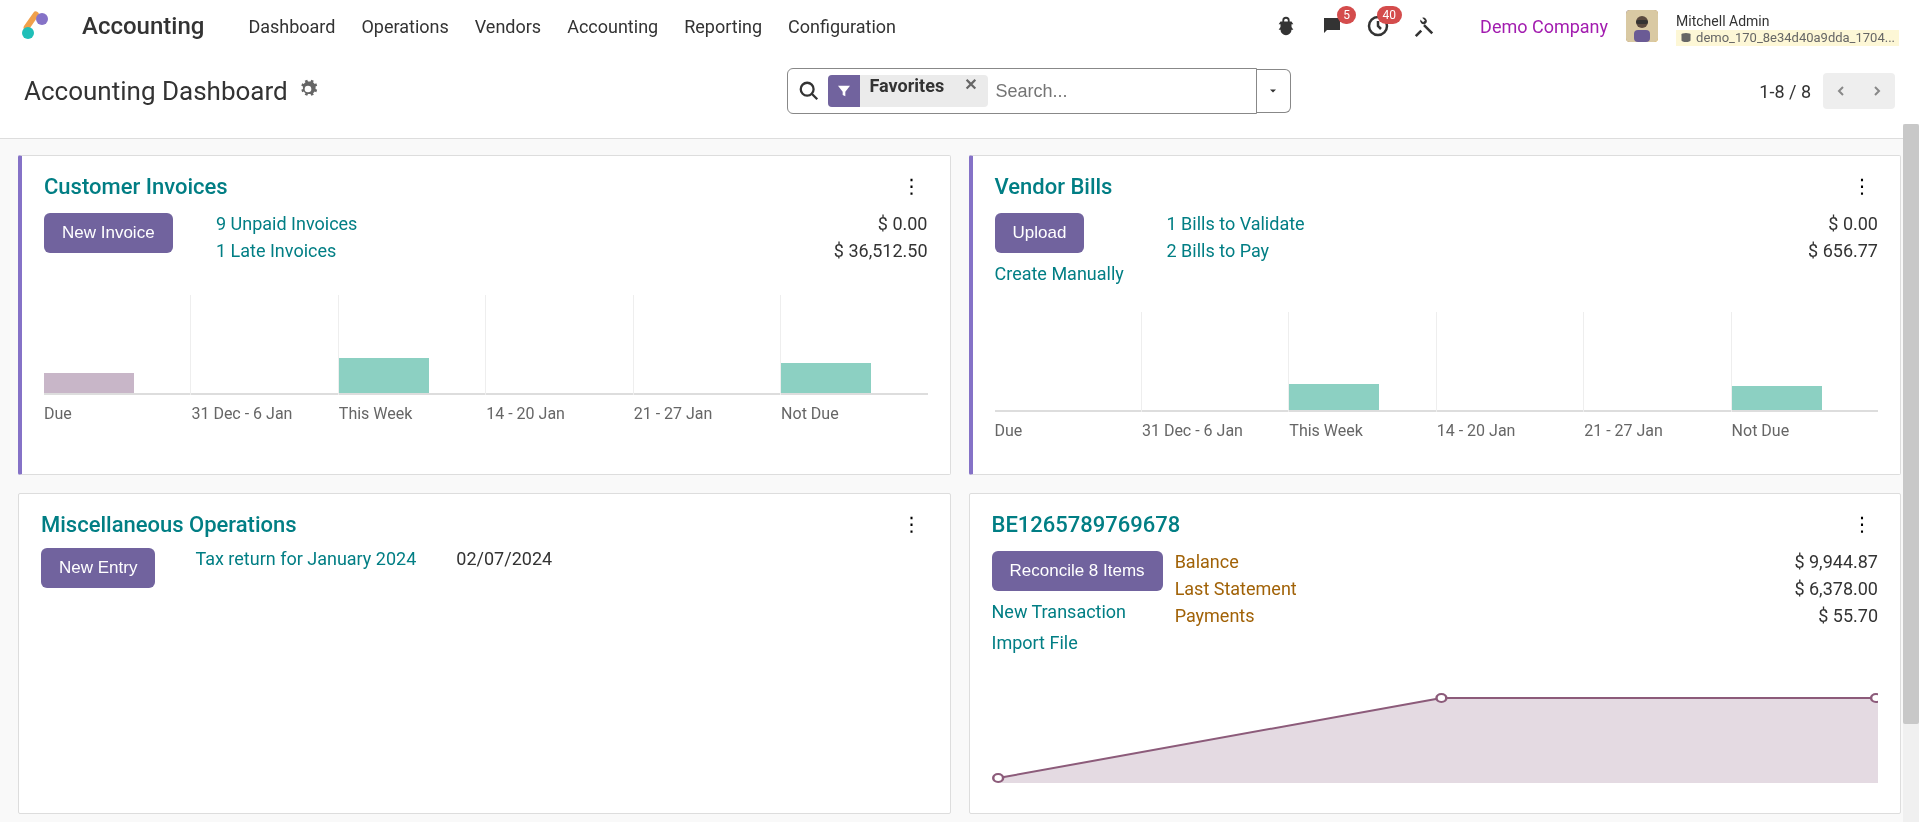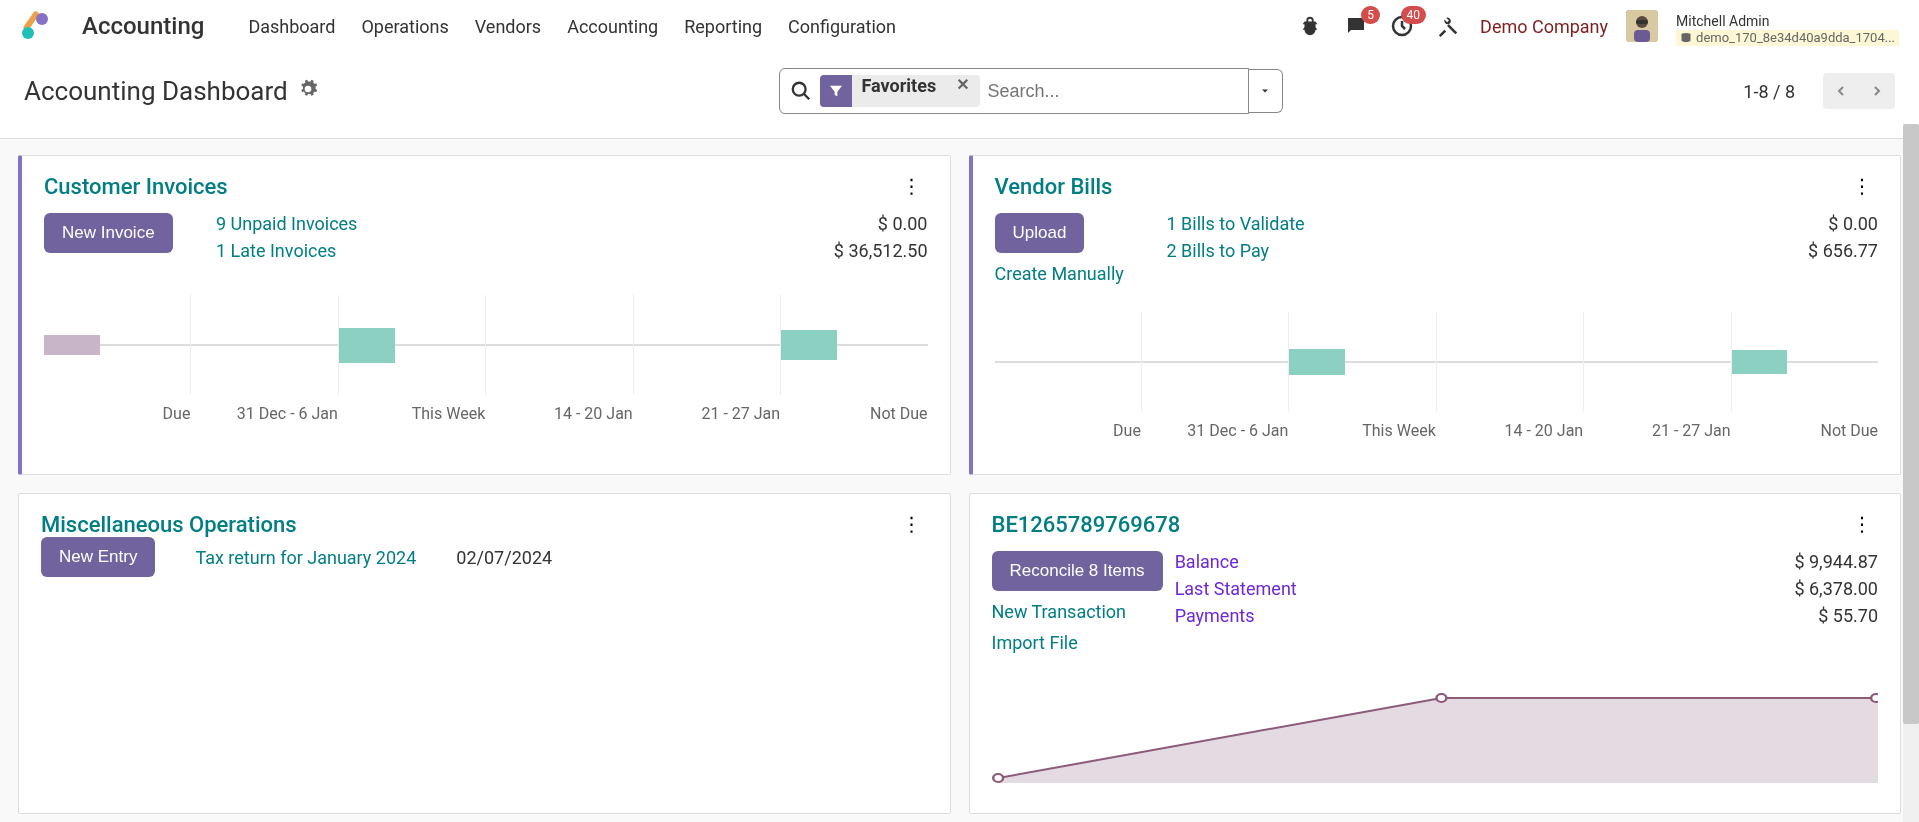--- a/index.html
+++ b/index.html
@@ -8,40 +8,40 @@
 
 .topnav { display: flex; align-items: center; height: 52px; background: #fff; padding: 0 20px; gap: 32px; }
 .app-logo { width: 30px; height: 30px; position: relative; display: inline-block; }
 .app-logo svg { width: 30px; height: 30px; }
 .app-name { font-size: 24px; font-weight: 500; color: #333; margin-right: 12px; }
 .nav-menu { display: flex; gap: 26px; }
 .nav-item { font-size: 18px; color: #333; cursor: pointer; }
 .topnav-right { margin-left: auto; display: flex; align-items: center; gap: 18px; }
 .icon-btn { position: relative; width: 28px; height: 28px; display: flex; align-items: center; justify-content: center; cursor: pointer; }
 .badge { position: absolute; top: -6px; right: -10px; background: #d44c4c; color: #fff; border-radius: 10px; font-size: 12px; padding: 0 6px; min-width: 18px; text-align: center; line-height: 18px; }
-.company-name { font-size: 18px; color: #7f1d1d; }
+.company-name { font-size: 18px; color: #a21caf; margin-left: 24px; }
 .avatar { width: 32px; height: 32px; border-radius: 4px; background: linear-gradient(135deg,#6b5b95,#f0a500); display: inline-block; }
 .user-block { display: flex; flex-direction: column; font-size: 14px; line-height: 1.1; margin-top: 8px; }
 .user-name { color: #333; }
 .db-name { font-size: 13px; color: #666; background: #fdf7d6; padding: 1px 4px; display: inline-flex; align-items: center; gap: 4px; }
 
 
 .control-panel { display: flex; align-items: center; padding: 16px 24px 24px 24px; background: #fff; border-bottom: 1px solid #ddd; }
 .cp-left { display: flex; align-items: center; gap: 10px; }
 .cp-title { font-size: 26px; color: #333; }
 .cp-center { margin: 0 auto; display: flex; align-items: center; }
 .searchbox { display: flex; align-items: center; border: 1px solid #888; border-radius: 6px 0 0 6px; padding: 6px 10px; width: 470px; gap: 8px; }
 .search-icon { width: 22px; height: 22px; }
 .facet { display: inline-flex; align-items: flex-start; background: #ebebeb; border-radius: 4px; overflow: hidden; font-weight: bold; }
 .facet-icon { background: #71639e; color: #fff; width: 32px; height: 32px; display: flex; align-items: center; justify-content: center; }
 .facet-label { padding: 0 10px; font-size: 18px; color: #333; }
 .facet-close { padding: 0 10px; color: #666; cursor: pointer; font-size: 16px; }
 .search-input { border: none; outline: none; font-size: 18px; flex: 1; background: transparent; }
 .search-dd { border: 1px solid #888; border-left: none; border-radius: 0 6px 6px 0; width: 34px; height: 44px; display: flex; align-items: center; justify-content: center; cursor: pointer; }
-.cp-right { display: flex; align-items: center; gap: 28px; }
+.cp-right { display: flex; align-items: center; gap: 12px; }
 .pager-text { font-size: 18px; color: #333; }
 .pager-btns { display: flex; }
 .pager-btn { width: 36px; height: 36px; background: #eee; display: flex; align-items: center; justify-content: center; cursor: pointer; color: #888; }
 .pager-btn:first-child { border-radius: 4px 0 0 4px; }
 .pager-btn:last-child { border-radius: 0 4px 4px 0; }
 
 
 .kanban { display: grid; grid-template-columns: 1fr 1fr; gap: 18px; padding: 16px 18px 16px 18px; overflow-y: auto; height: calc(822px - 52px - 79px); }
 .card { background: #fff; border: 1px solid #ddd; border-radius: 2px; position: relative; border-left: 4px solid #8572c7; padding: 18px 22px 14px 22px; }
 .card.no-accent { border-left: 1px solid #ddd; }
@@ -49,34 +49,34 @@
 .card-title { font-size: 22px; color: #017e84; font-weight: 500; }
 .card-kebab { margin-left: auto; font-size: 20px; cursor: pointer; padding: 0 6px; }
 .card-body { display: flex; gap: 12px; margin-top: 14px; align-items: flex-start; }
 .card-actions { display: flex; flex-direction: column; gap: 10px; min-width: 160px; }
 .btn-primary { background: #71639e; color: #fff; border: none; padding: 10px 18px; font-size: 17px; border-radius: 6px; cursor: pointer; display: inline-block; width: fit-content; }
 .link { color: #017e84; font-size: 18px; cursor: pointer; }
 .card-stats { flex: 1; }
 .stat-row { display: flex; justify-content: space-between; font-size: 18px; margin-bottom: 6px; }
 .stat-row .link { flex: 1; }
 .stat-val { color: #333; min-width: 120px; text-align: right; }
-.stat-label { color: #6d28d9; }
+.stat-label { color: #a16207; }
 
 
 .barchart { display: flex; margin-top: 28px; height: 100px; align-items: flex-end; }
-.barcol { flex: 1; display: flex; flex-direction: row; align-items: center; border-right: 1px solid #eee; height: 100%; justify-content: flex-end; position: relative; }
+.barcol { flex: 1; display: flex; flex-direction: column; border-right: 1px solid #eee; height: 100%; justify-content: flex-end; position: relative; }
 .barcol:first-child { border-left: none; }
 .barcol:last-child { border-right: none; }
 .bar { width: 90px; background: #8cd0c2; }
 .bar.mauve { background: #c8b6c8; }
 .bar-label { font-size: 16px; color: #666; position: absolute; bottom: -28px; white-space: nowrap; }
 .barchart-wrap { position: relative; padding-bottom: 32px; }
 
 
-.misc-body { display: flex; gap: 40px; align-items: center; margin-top: 0; }
+.misc-body { display: flex; gap: 40px; align-items: flex-start; margin-top: 11px; }
 
 
 .linechart-wrap { margin-top: 20px; height: 110px; position: relative; }
 .linechart-wrap svg { width: 100%; height: 100%; }
 
 .scrollbar-track { position: absolute; right: 0; top: 124px; width: 16px; height: 698px; background: #f0f0f0; }
 .scrollbar-thumb { width: 16px; height: 600px; background: #c8c8c8; border-radius: 2px; }
 </style>
 </head>
 <body>

